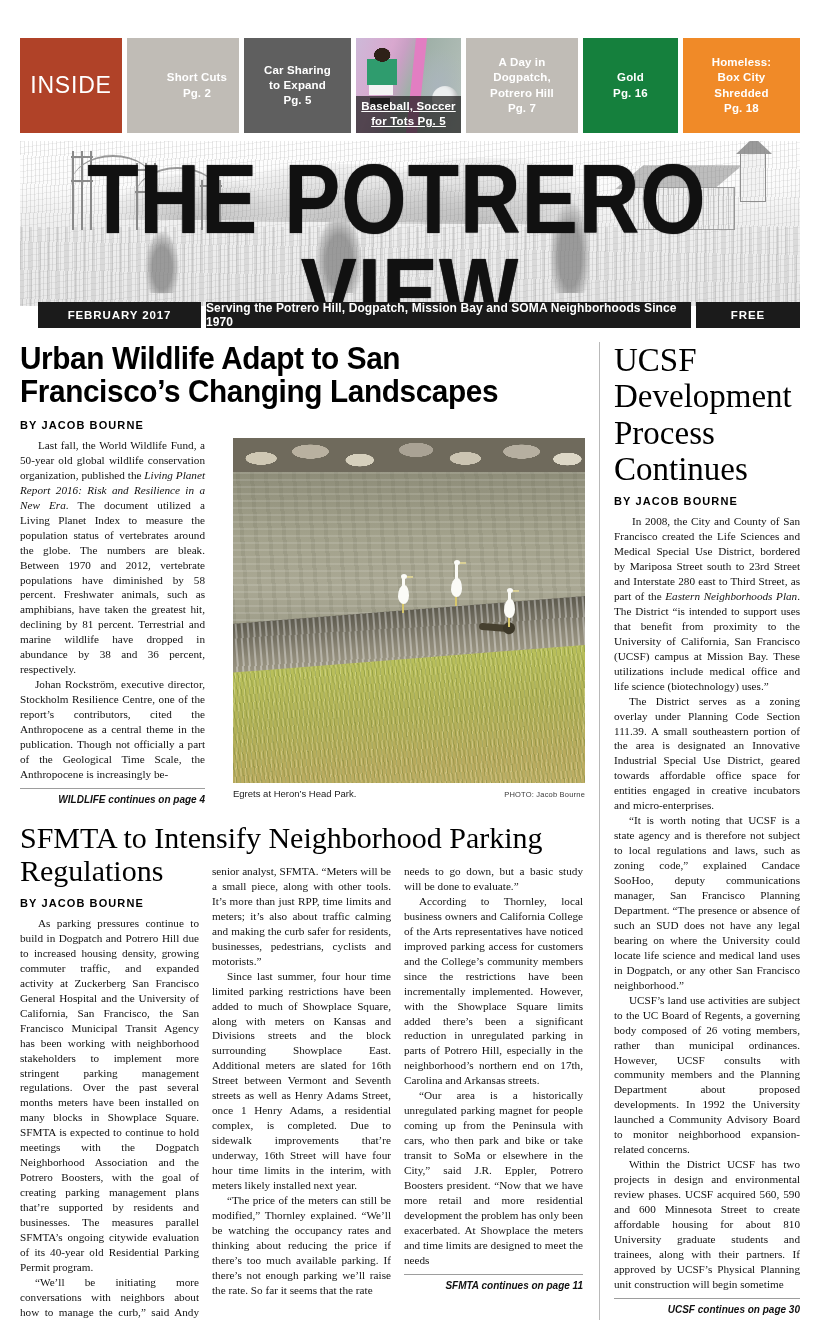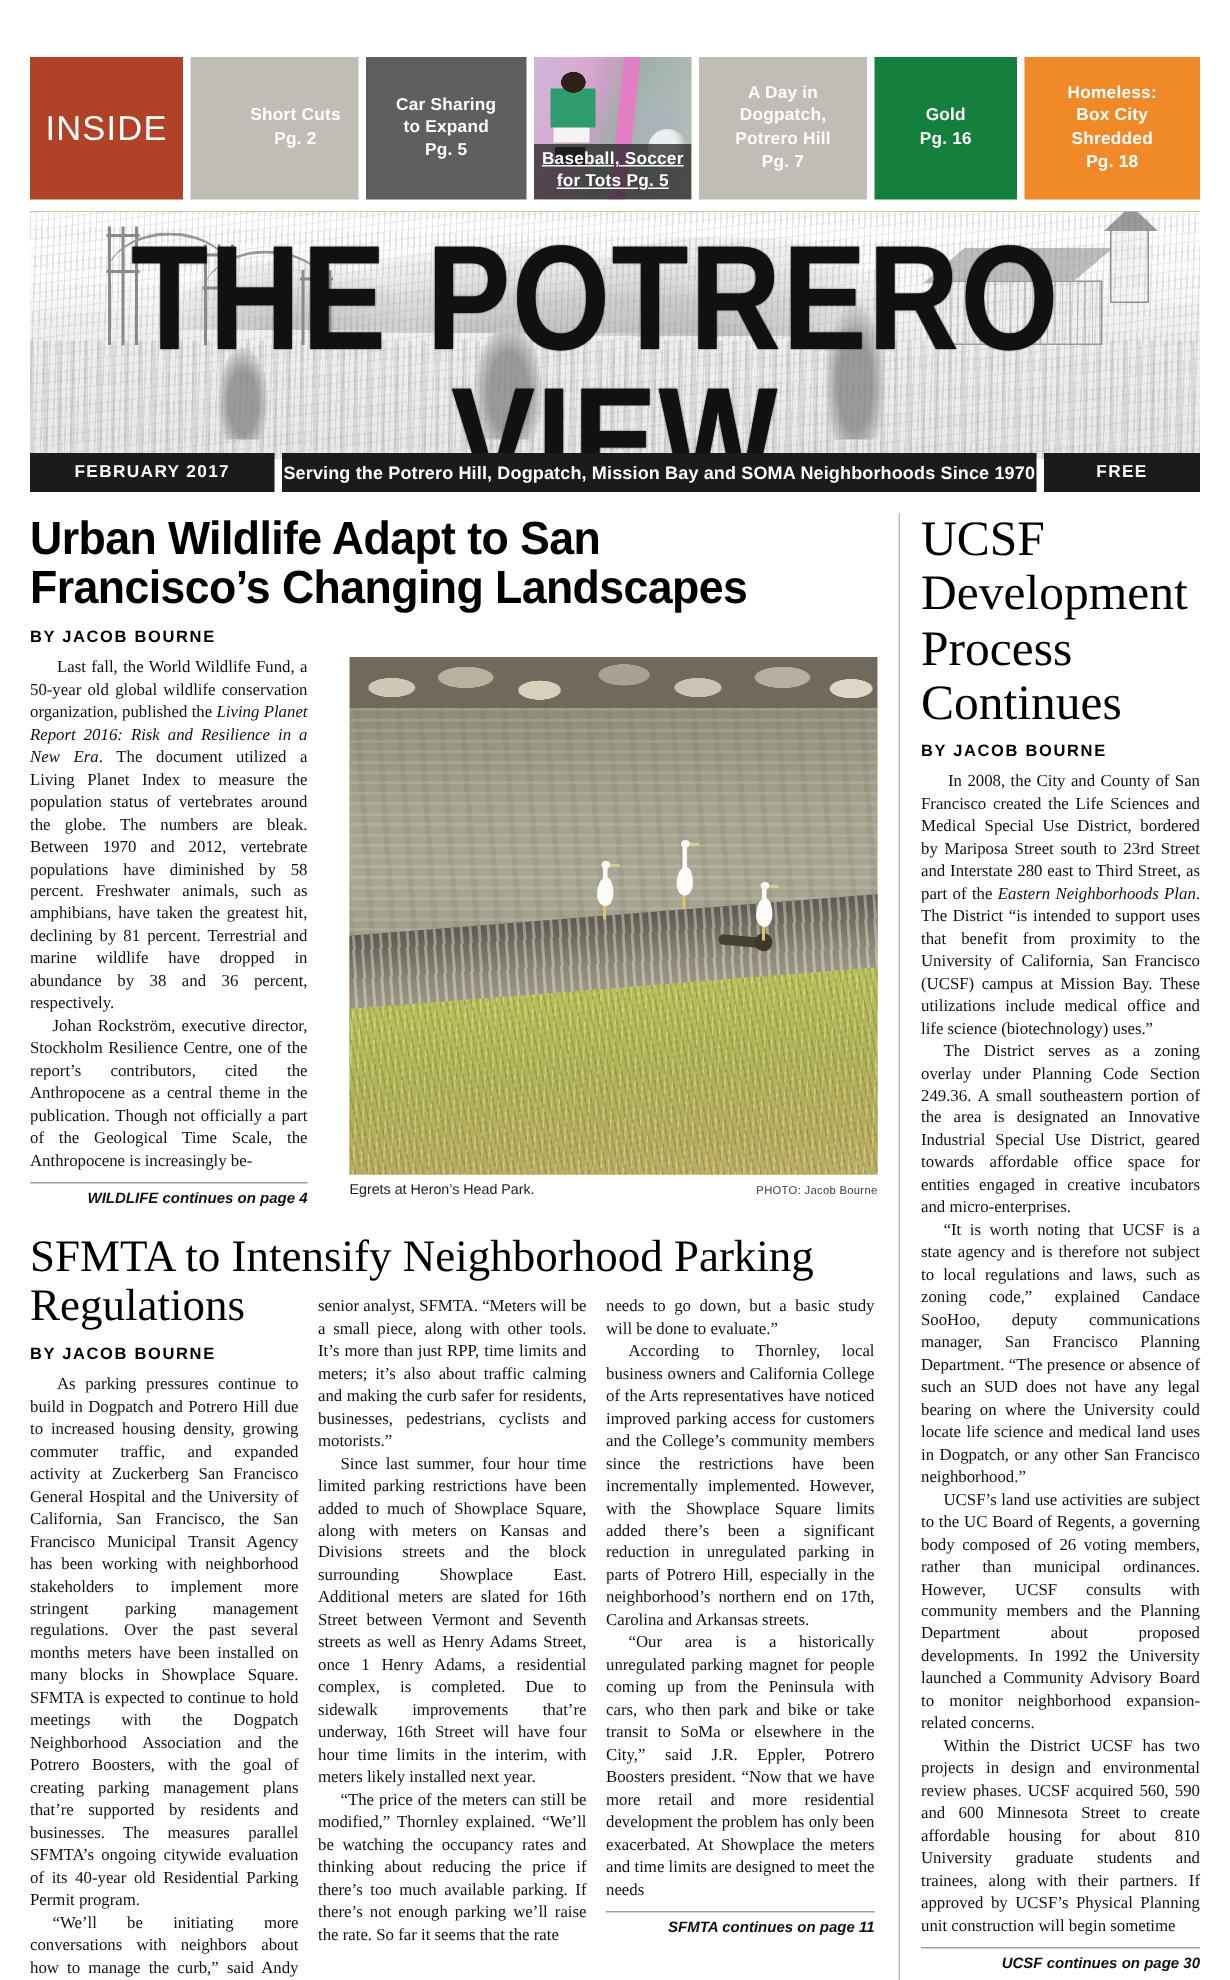--- a/index.html
+++ b/index.html
@@ -203,21 +203,21 @@
   }
   .dl-seg {
     background:#1b1b1b;
     color:#fff;
     font-family:"Liberation Sans", sans-serif;
     font-weight:bold;
     font-size: 11.5px;
     letter-spacing: .9px;
     display:flex; align-items:center; justify-content:center;
   }
-  .dl-date { flex: 0 0 163px; }
+  .dl-date { flex: 0 0 163px; margin-left: 18px; }
   .dl-mid  { flex: 1 1 auto; letter-spacing:.1px; font-size:12px; }
   .dl-free { flex: 0 0 104px; }
 
   
   .content {
     display: flex;
     margin-top: 14px;
     gap: 0;
   }
   .left-zone { width: 580px; flex: 0 0 580px; padding-right: 14px; border-right: 1px solid #b9b9b9; }
@@ -561,21 +561,21 @@
         </div>
       </div>
     </div>
 
     <div class="right-zone">
       <h1 class="hl-serif">UCSF Development Process Continues</h1>
       <div class="byline">BY JACOB BOURNE</div>
 
       <div class="col-text">
         <p class="first"><span>In 2008, the City and County of San Francisco created the Life Sciences and Medical Special Use District, bordered by Mariposa Street south to 23rd Street and Interstate 280 east to Third Street, as part of the </span><em>Eastern Neighborhoods Plan</em><span>. The District “is intended to support uses that benefit from proximity to the University of California, San Francisco (UCSF) campus at Mission Bay. These utilizations include medical office and life science (biotechnology) uses.”</span></p>
-        <p>The District serves as a zoning overlay under Planning Code Section 249.36. A small southeastern portion of the area is designated an Innovative Industrial Special Use District, geared towards affordable office space for entities engaged in creative incubators and micro-enterprises.</p>
+        <p>The District serves as a zoning overlay under Planning Code Section 111.39. A small southeastern portion of the area is designated an Innovative Industrial Special Use District, geared towards affordable office space for entities engaged in creative incubators and micro-enterprises.</p>
         <p>“It is worth noting that UCSF is a state agency and is therefore not subject to local regulations and laws, such as zoning code,” explained Candace SooHoo, deputy communications manager, San Francisco Planning Department. “The presence or absence of such an SUD does not have any legal bearing on where the University could locate life science and medical land uses in Dogpatch, or any other San Francisco neighborhood.”</p>
         <p>UCSF’s land use activities are subject to the UC Board of Regents, a governing body composed of 26 voting members, rather than municipal ordinances. However, UCSF consults with community members and the Planning Department about proposed developments. In 1992 the University launched a Community Advisory Board to monitor neighborhood expansion-related concerns.</p>
         <p>Within the District UCSF has two projects in design and environmental review phases. UCSF acquired 560, 590 and 600 Minnesota Street to create affordable housing for about 810 University graduate students and trainees, along with their partners. If approved by UCSF’s Physical Planning unit construction will begin sometime</p>
         <div class="jump">UCSF continues on page 30</div>
       </div>
     </div>
 
   </div>
 </div>
 

